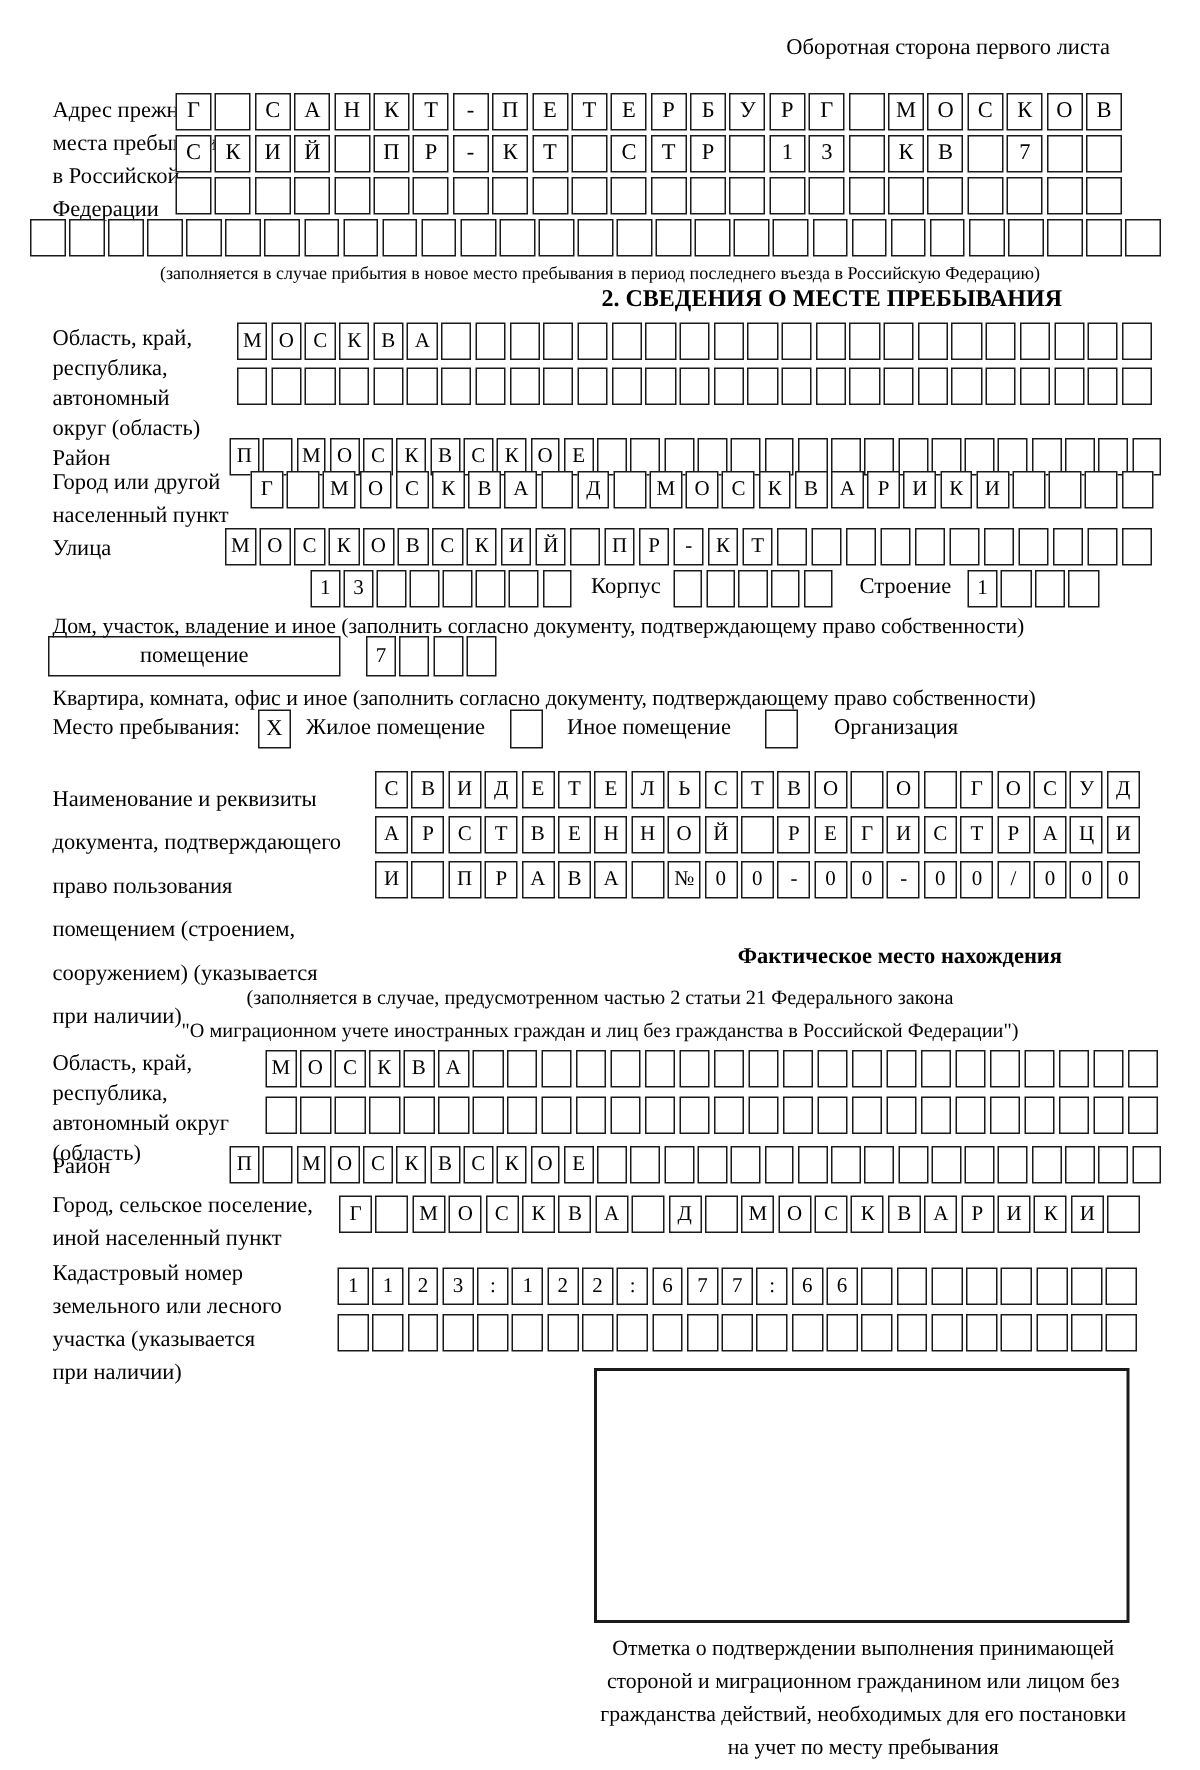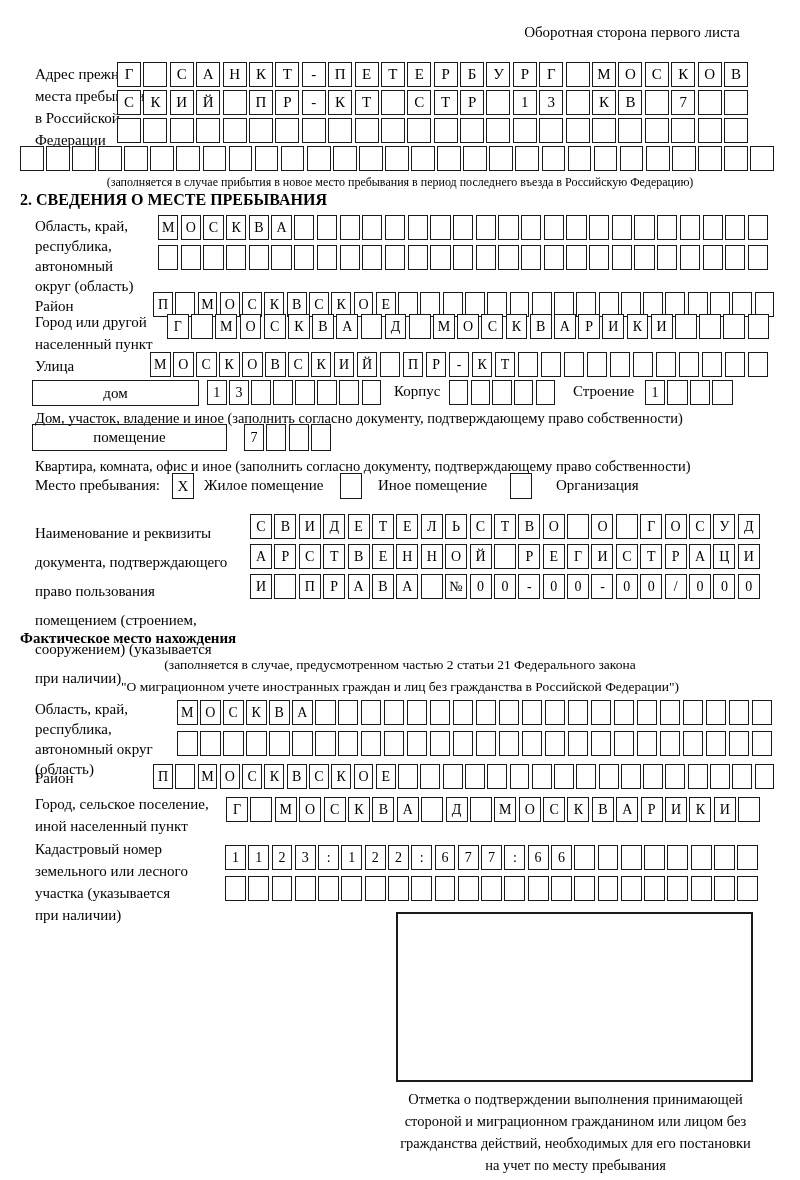--- a/index.html
+++ b/index.html
@@ -1,21 +1,21 @@
 <!DOCTYPE html>
 <html><head>
 <meta charset="utf-8">
 <style>
   html,body{margin:0;padding:0;background:#fff;}
   .page{position:relative;width:800px;height:1180px;background:#ffffff;
         font-family:"Liberation Serif","DejaVu Serif",serif;color:#000000;overflow:hidden;}
   .abs{position:absolute;}
   .lbl{position:absolute;font-size:15px;line-height:20px;white-space:pre-line;}
   .cap{position:absolute;font-size:12px;line-height:18px;}
-  .ttl{position:absolute;left:0;width:708px;text-align:left;font-weight:bold;padding-left:20px;}
+  .ttl{position:absolute;left:0;width:708px;text-align:right;font-weight:bold;}
   .cr{position:absolute;display:flex;column-gap:2.4px;}
   .cell{flex:0 0 auto;width:var(--cw,21px);height:var(--ch,25px);box-sizing:border-box;
         border:1.7px solid #1a1a1a;background:#fff;display:flex;align-items:center;
         justify-content:center;font-size:var(--cf,14px);line-height:1;}
   .acell{position:absolute;width:22px;height:26px;box-sizing:border-box;border:1.7px solid #1a1a1a;
         display:flex;align-items:center;justify-content:center;font-size:15px;}
   .fieldbox{position:absolute;box-sizing:border-box;border:1.8px solid #1a1a1a;
         display:flex;align-items:center;justify-content:center;font-size:15px;}
   .stampbox{position:absolute;box-sizing:border-box;border:2px solid #1a1a1a;background:#fff;}
   .ctr{text-align:center;}
@@ -293,21 +293,20 @@
       <span class="cell"></span>
       <span class="cell"></span>
       <span class="cell"></span>
       <span class="cell"></span>
       <span class="cell"></span>
       <span class="cell"></span>
       <span class="cell"></span>
       <span class="cell"></span>
     </div>
 
-  <div class="fieldbox" style="left:32px;top:380px;width:167px;height:26px;">дом</div>
   <div class="cr" style="left:207px;top:380px;--cw:19.7px;">
       <span class="cell">1</span>
       <span class="cell">3</span>
       <span class="cell"></span>
       <span class="cell"></span>
       <span class="cell"></span>
       <span class="cell"></span>
       <span class="cell"></span>
       <span class="cell"></span>
     </div>

